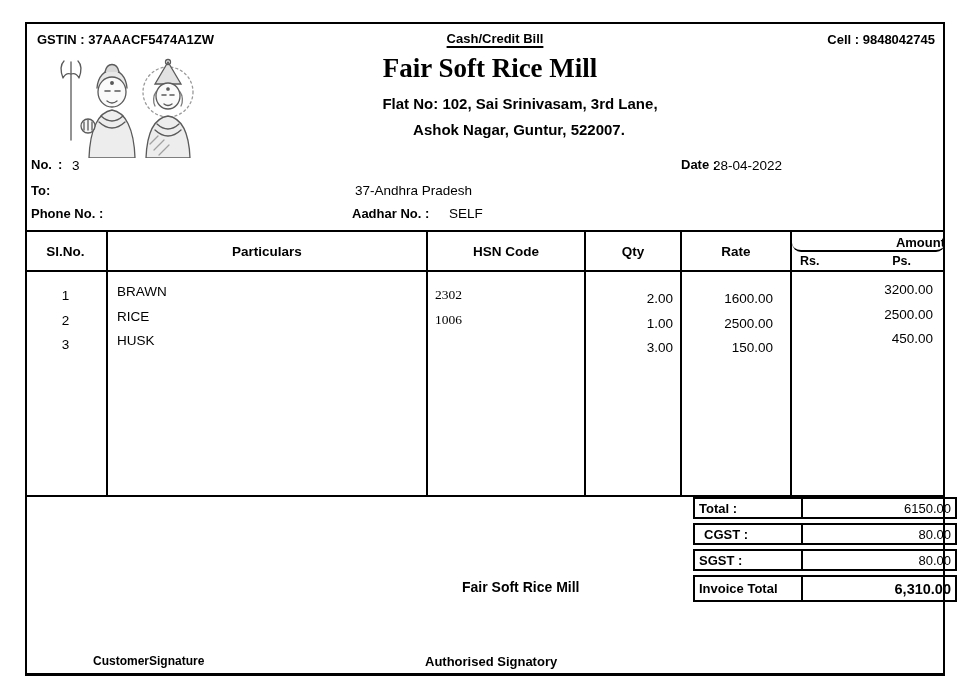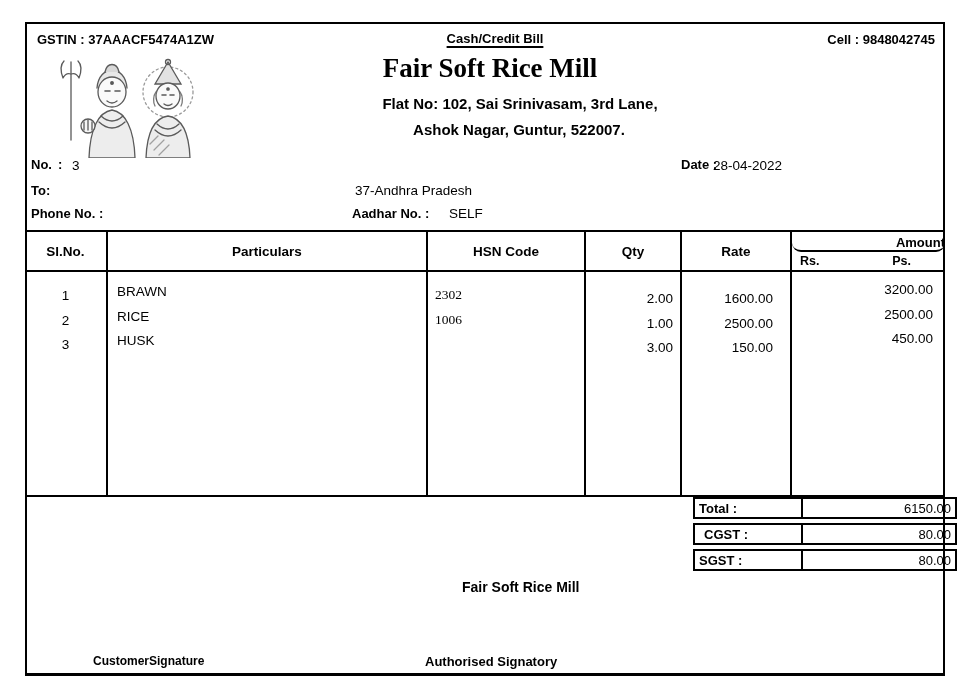--- a/index.html
+++ b/index.html
@@ -206,18 +206,22 @@
       <div class="tv">6150.00</div>
     </div>
     <div class="trow">
       <div class="tl indent">CGST :</div>
       <div class="tv">80.00</div>
     </div>
     <div class="trow">
       <div class="tl">SGST :</div>
       <div class="tv">80.00</div>
     </div>
+    <div class="trow tall">
+      <div class="tl">Invoice Total</div>
+      <div class="tv big">6,310.00</div>
+    </div>
   </div>
 
   <div class="abs b foot-company">Fair Soft Rice Mill</div>
   <div class="abs b cust-sign">CustomerSignature</div>
   <div class="abs b auth-sign">Authorised Signatory</div>
 </div>
 
 </body></html>

